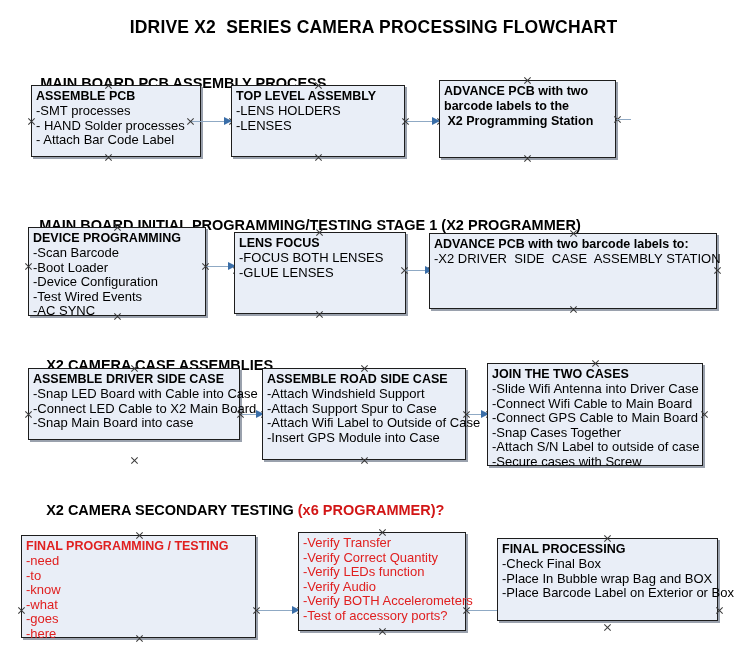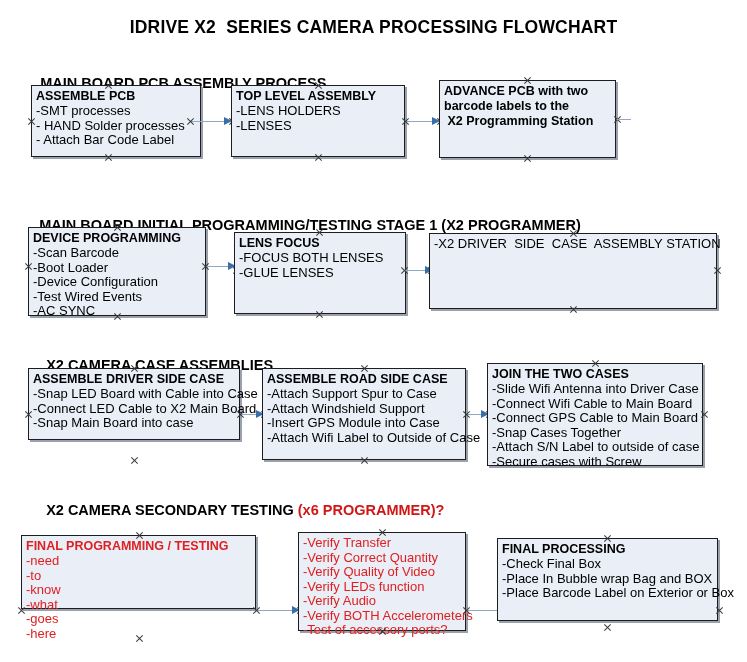--- a/index.html
+++ b/index.html
@@ -169,20 +169,21 @@
   <div class="handle" style="left:319px;top:232px;"></div>
   <div class="handle" style="left:319px;top:314px;"></div>
 
   <div class="conn" style="left:404px;top:270px;width:28px;">
       <span class="arrow"></span>
     </div>
   <div class="handle" style="left:404px;top:270px;"></div>
   <div class="handle" style="left:431px;top:270px;"></div>
 
   <div class="box" style="left:429px;top:233px;width:288px;height:76px;">
+    <div class="bx-title">ADVANCE PCB with two barcode labels to:</div>
     <div class="bx-line">-X2 DRIVER  SIDE  CASE  ASSEMBLY STATION</div>
   </div>
   <div class="handle" style="left:573px;top:233px;"></div>
   <div class="handle" style="left:573px;top:309px;"></div>
   <div class="handle" style="left:717px;top:270px;"></div>
 
   <div class="section-title" style="left:30px;top:341px;">
     <span>X2 CAMERA CASE ASSEMBLIES</span>
   </div>
 
@@ -197,24 +198,24 @@
   <div class="handle" style="left:28px;top:414px;"></div>
 
   <div class="conn" style="left:240px;top:414px;width:23px;">
       <span class="arrow"></span>
     </div>
   <div class="handle" style="left:240px;top:414px;"></div>
   <div class="handle" style="left:264px;top:414px;"></div>
 
   <div class="box" style="left:262px;top:368px;width:204px;height:92px;">
     <div class="bx-title">ASSEMBLE ROAD SIDE CASE</div>
+    <div class="bx-line">-Attach Windshield Support</div>
     <div class="bx-line">-Attach Support Spur to Case</div>
-    <div class="bx-line">-Attach Windshield Support</div>
+    <div class="bx-line">-Attach Wifi Label to Outside of Case</div>
     <div class="bx-line">-Insert GPS Module into Case</div>
-    <div class="bx-line">-Attach Wifi Label to Outside of Case</div>
   </div>
   <div class="handle" style="left:364px;top:368px;"></div>
   <div class="handle" style="left:364px;top:460px;"></div>
 
   <div class="conn" style="left:466px;top:414px;width:22px;">
       <span class="arrow"></span>
     </div>
   <div class="handle" style="left:466px;top:414px;"></div>
   <div class="handle" style="left:489px;top:414px;"></div>
 
@@ -227,21 +228,21 @@
     <div class="bx-line">-Attach S/N Label to outside of case</div>
     <div class="bx-line">-Secure cases with Screw</div>
   </div>
   <div class="handle" style="left:595px;top:363px;"></div>
   <div class="handle" style="left:704px;top:414px;"></div>
 
   <div class="section-title" style="left:30px;top:486px;">
     <span>X2 CAMERA SECONDARY TESTING </span><span class="accent">(x6 PROGRAMMER)?</span>
   </div>
 
-  <div class="box red" style="left:21px;top:535px;width:235px;height:74px;">
+  <div class="box red" style="left:21px;top:535px;width:235px;height:103px;">
     <div class="bx-title">FINAL PROGRAMMING / TESTING</div>
     <div class="bx-line">-need</div>
     <div class="bx-line">-to</div>
     <div class="bx-line">-know</div>
     <div class="bx-line">-what</div>
     <div class="bx-line">-goes</div>
     <div class="bx-line">-here</div>
   </div>
   <div class="handle" style="left:139px;top:535px;"></div>
   <div class="handle" style="left:139px;top:638px;"></div>
@@ -249,21 +250,20 @@
 
   <div class="conn" style="left:256px;top:610px;width:43px;">
       <span class="arrow"></span>
     </div>
   <div class="handle" style="left:256px;top:610px;"></div>
   <div class="handle" style="left:300px;top:610px;"></div>
 
   <div class="box red" style="left:298px;top:532px;width:168px;height:99px;">
     <div class="bx-line">-Verify Transfer</div>
     <div class="bx-line">-Verify Correct Quantity</div>
-    <div class="bx-line">-Verify Quality of Video</div>
     <div class="bx-line">-Verify LEDs function</div>
     <div class="bx-line">-Verify Audio</div>
     <div class="bx-line">-Verify BOTH Accelerometers</div>
     <div class="bx-line">-Test of accessory ports?</div>
   </div>
   <div class="handle" style="left:382px;top:532px;"></div>
   <div class="handle" style="left:382px;top:631px;"></div>
 
   <div class="conn" style="left:466px;top:610px;width:42px;">
       <span class="arrow"></span>

